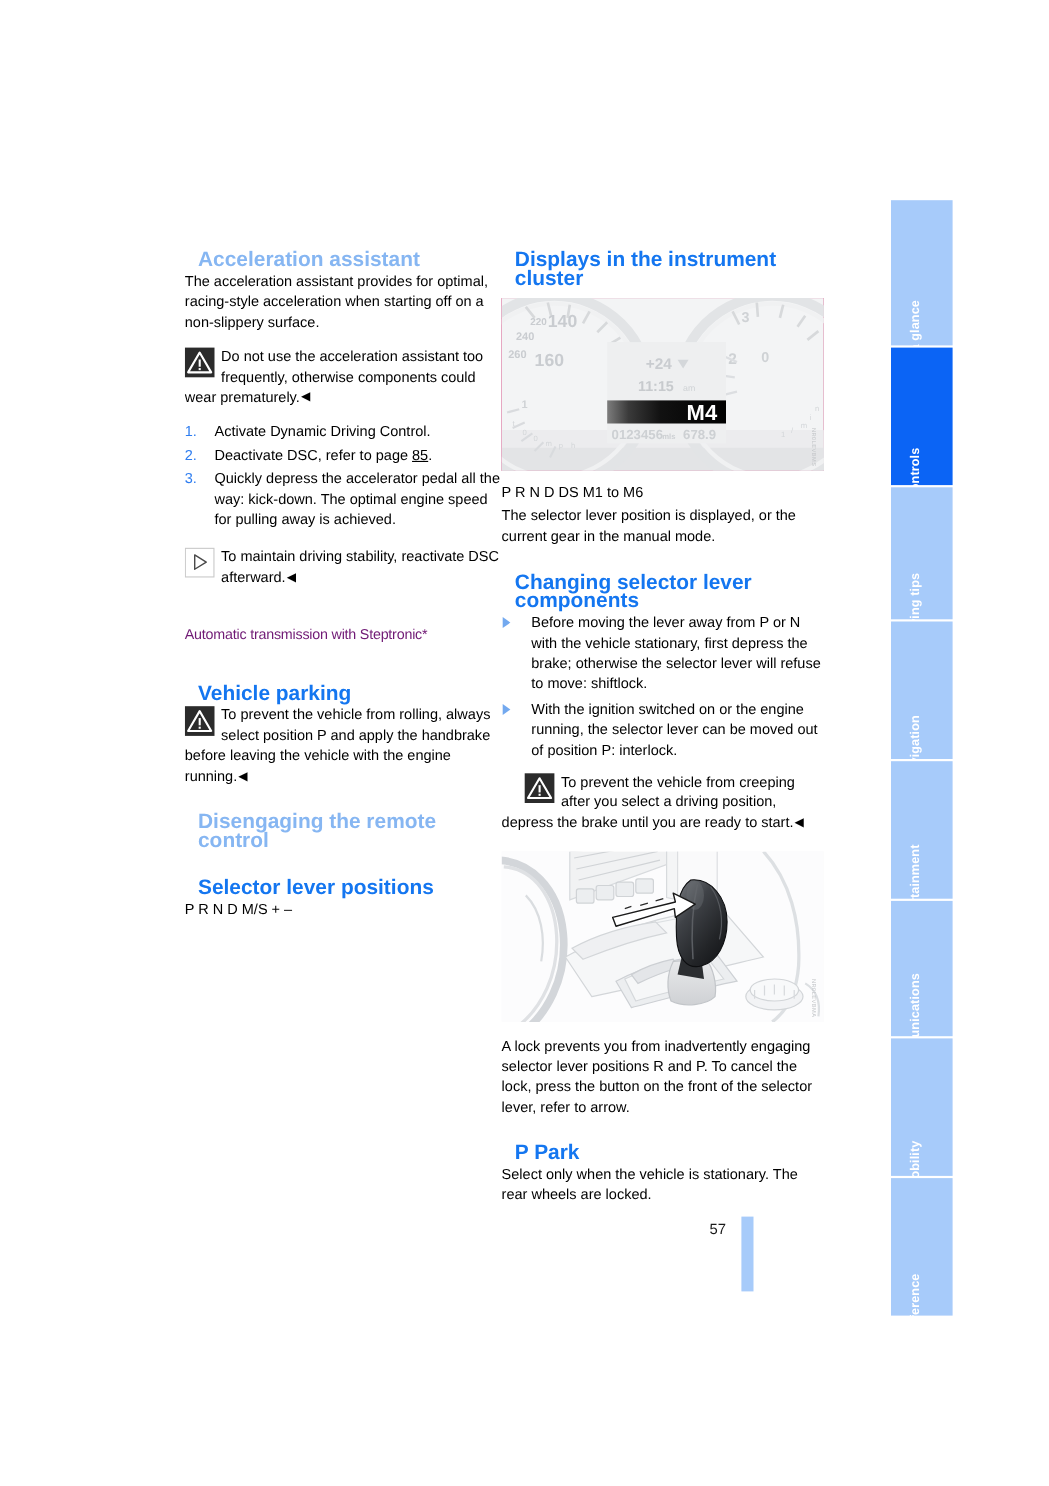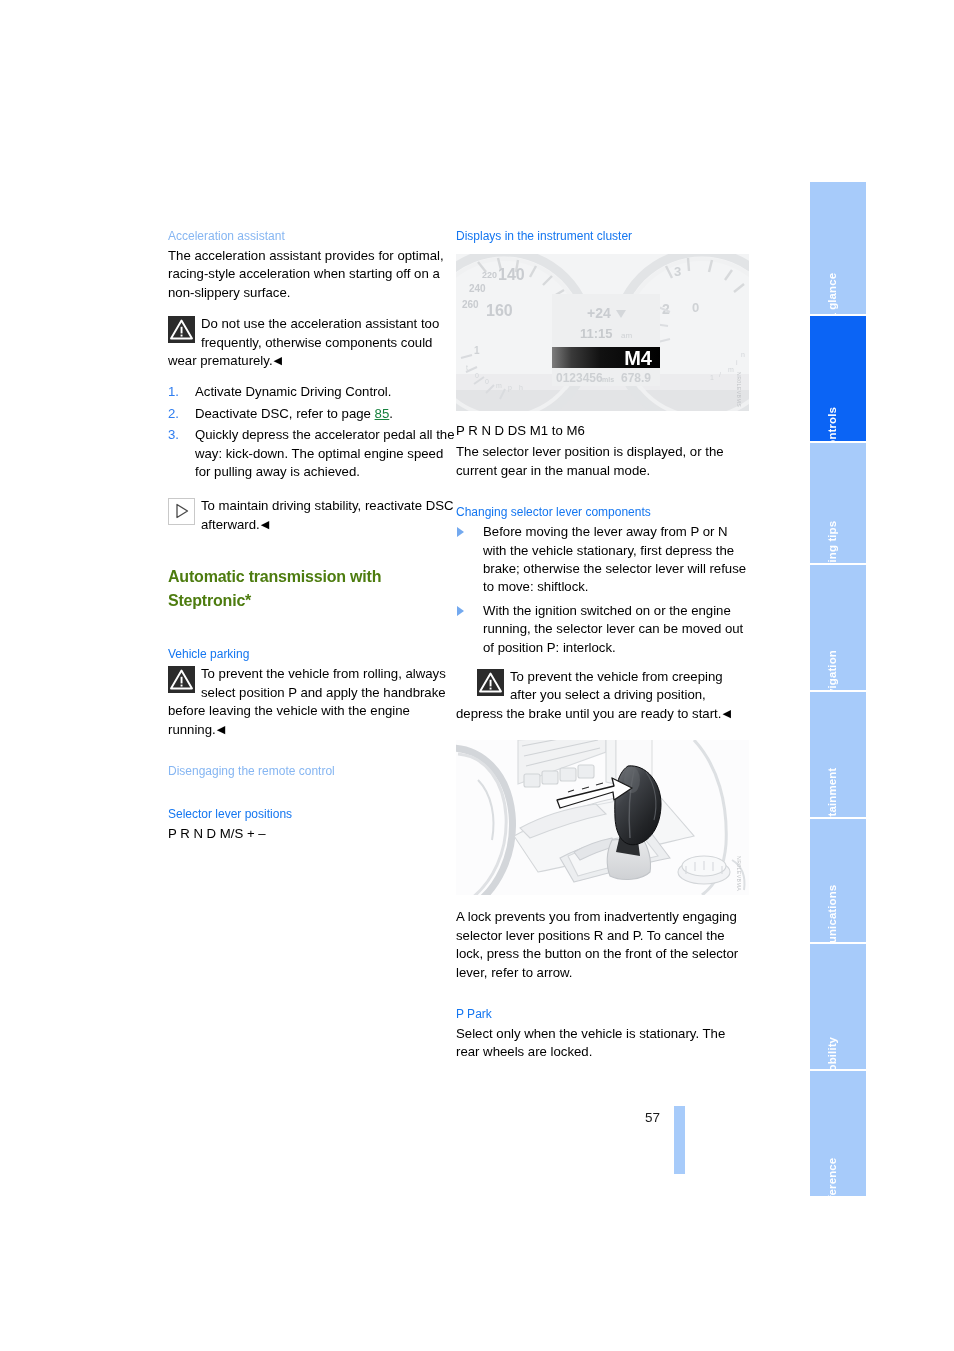--- a/index.html
+++ b/index.html
@@ -30,33 +30,33 @@
     width: 293px;
     font-size: 13.2px;
     line-height: 18.4px;
     color: #000000;
   }
   #col-left  { left: 168px; }
   #col-right { left: 456px; }
 
   
   h2.chapter-title {
-    font-size: 16px;
+    font-size: 13px;
     line-height: 24px;
-    font-weight: bold;
-    color: #4d7c0f;
+    font-weight: normal;
+    color: #701a75;
     margin: 0 0 9px 0;
     letter-spacing: -0.2px;
   }
   h3.sub-head {
-    font-size: 12px;
+    font-size: 19px;
     line-height: 17px;
-    font-weight: normal;
+    font-weight: bold;
     color: #1476F0;
-    margin: 0 0 2px 0;
+    margin: 0 0 2px 12px;
   }
   h3.sub-head.faded { color: #86B6F2; }
 
   p.body { margin: 0 0 0 0; }
   p.body + p.body { margin-top: 14px; }
 
   .gap-s  { height: 13px; }
   .gap-m  { height: 17px; }
   .gap-l  { height: 24px; }
   .gap-xl { height: 31px; }
@@ -122,21 +122,21 @@
   }
   ul.tri-list li .tri {
     position: absolute;
     left: 1px; top: 4px;
     width: 0; height: 0;
     border-left: 7px solid #73A9EF;
     border-top: 5px solid transparent;
     border-bottom: 5px solid transparent;
   }
 
-  .pgref { color: #15803d; }
+  .pgref { color: #000000; }
 
   
   figure {
     margin: 0;
     position: relative;
     background: #f4f5f6;
     border: 0;
     overflow: hidden;
   }
   .fig-credit {

